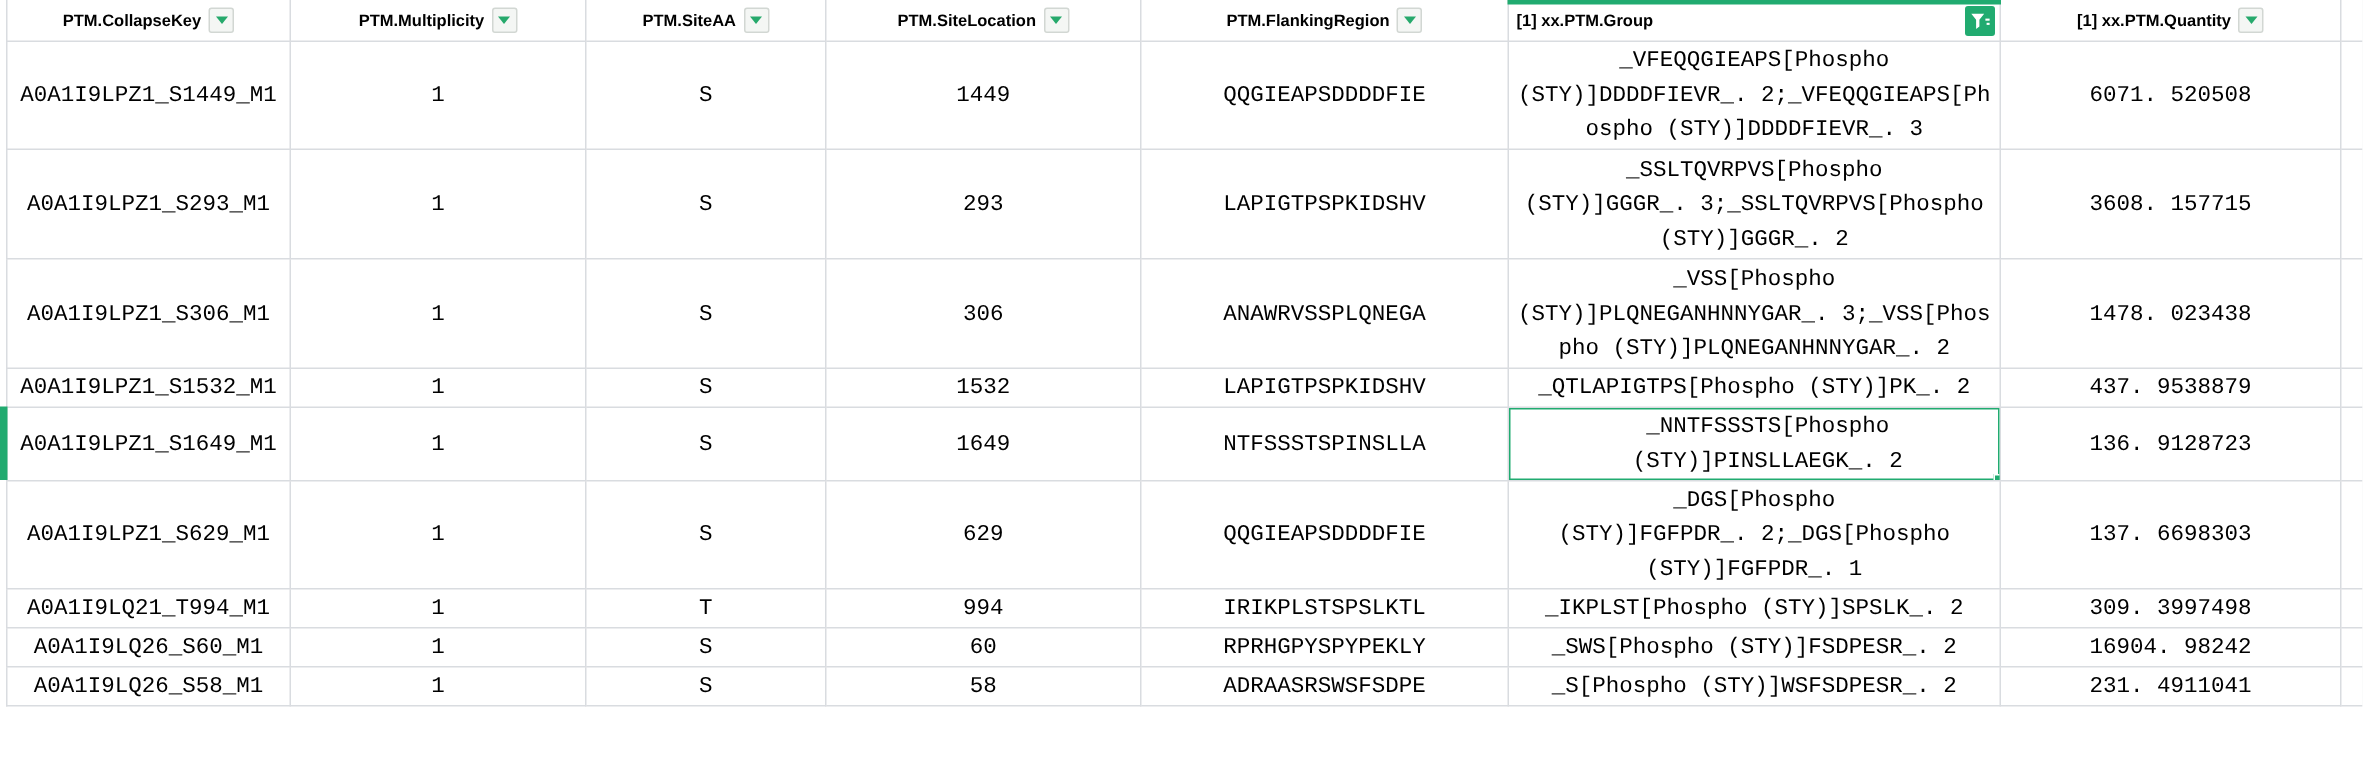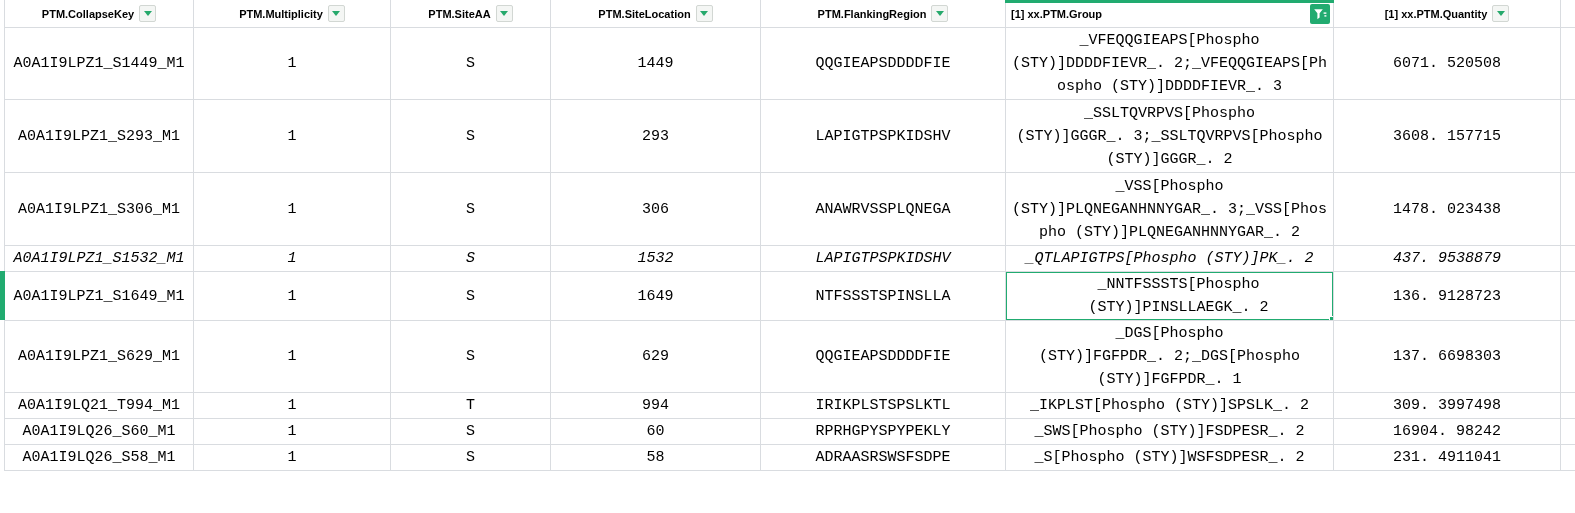--- a/index.html
+++ b/index.html
@@ -22,21 +22,21 @@
     padding:0;
     overflow:hidden;
     background:#fff;
   }
   .grid thead th{border-top:none;}
   tr.hrow{height:27px;}
   tbody tr{height:24px;}
   tbody tr:nth-child(1){height:72px;}
   tbody tr:nth-child(2){height:73px;}
   tbody tr:nth-child(3){height:73px;}
-  tbody tr:nth-child(4){height:25px;font-style:italic;}
+  tbody tr:nth-child(4){height:25px;}
   tbody tr:nth-child(5){height:49px;}
   tbody tr:nth-child(6){height:71px;}
   .hwrap{
     display:flex;align-items:center;justify-content:center;
     gap:5px;padding:0 3px;height:27px;
   }
   th.h-group .hwrap{justify-content:space-between;padding:0 3px 0 5px;gap:12px;}
   .hlabel{
     font-weight:700;font-size:11px;color:#000;white-space:nowrap;
     font-family:Liberation Sans, sans-serif;

